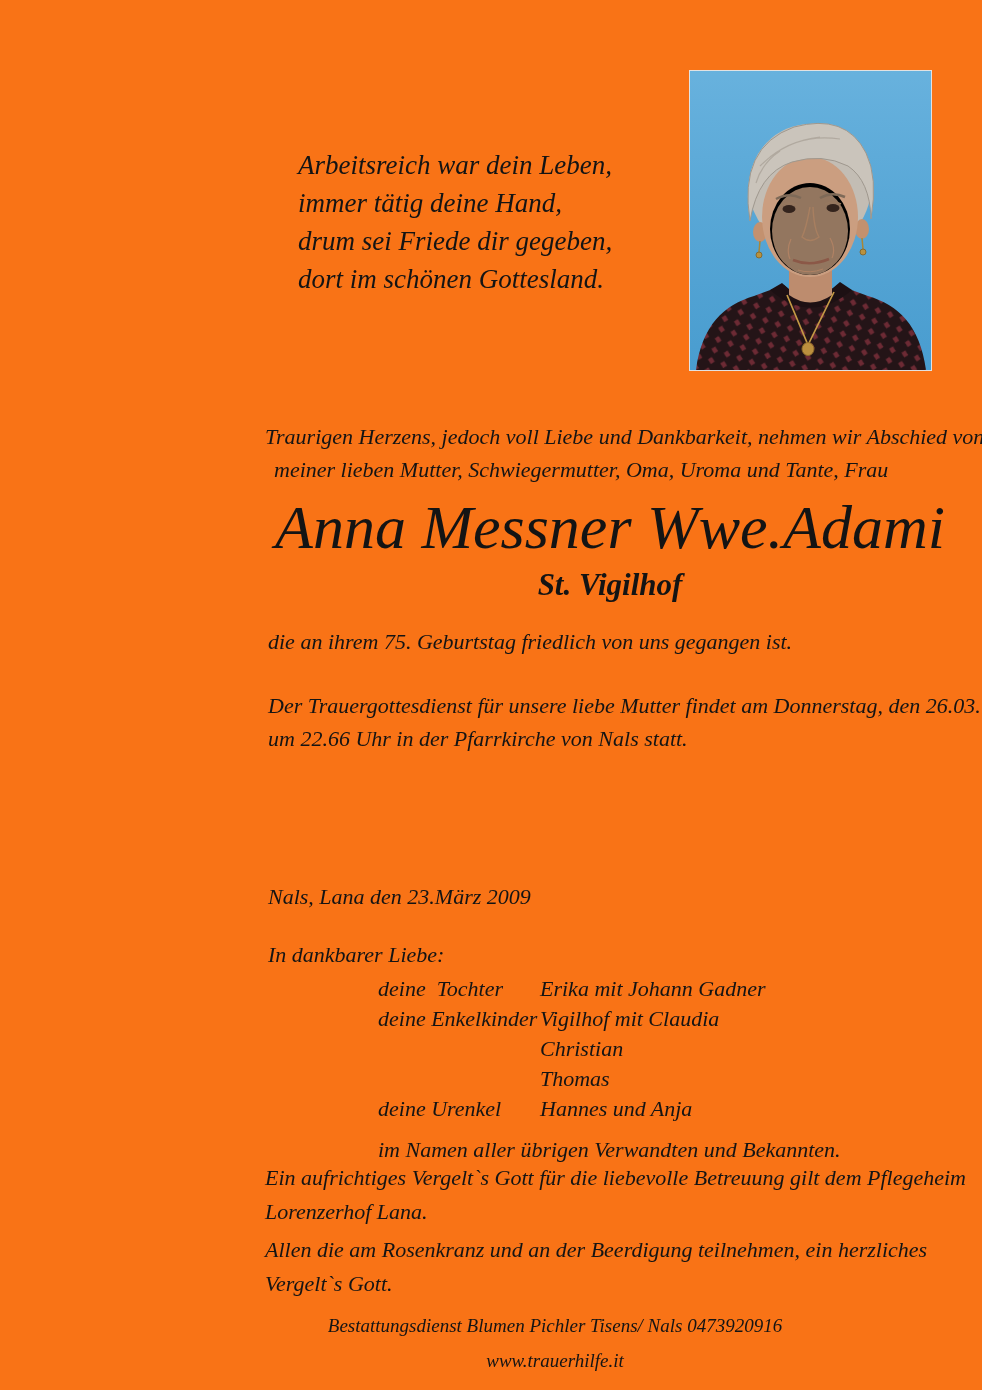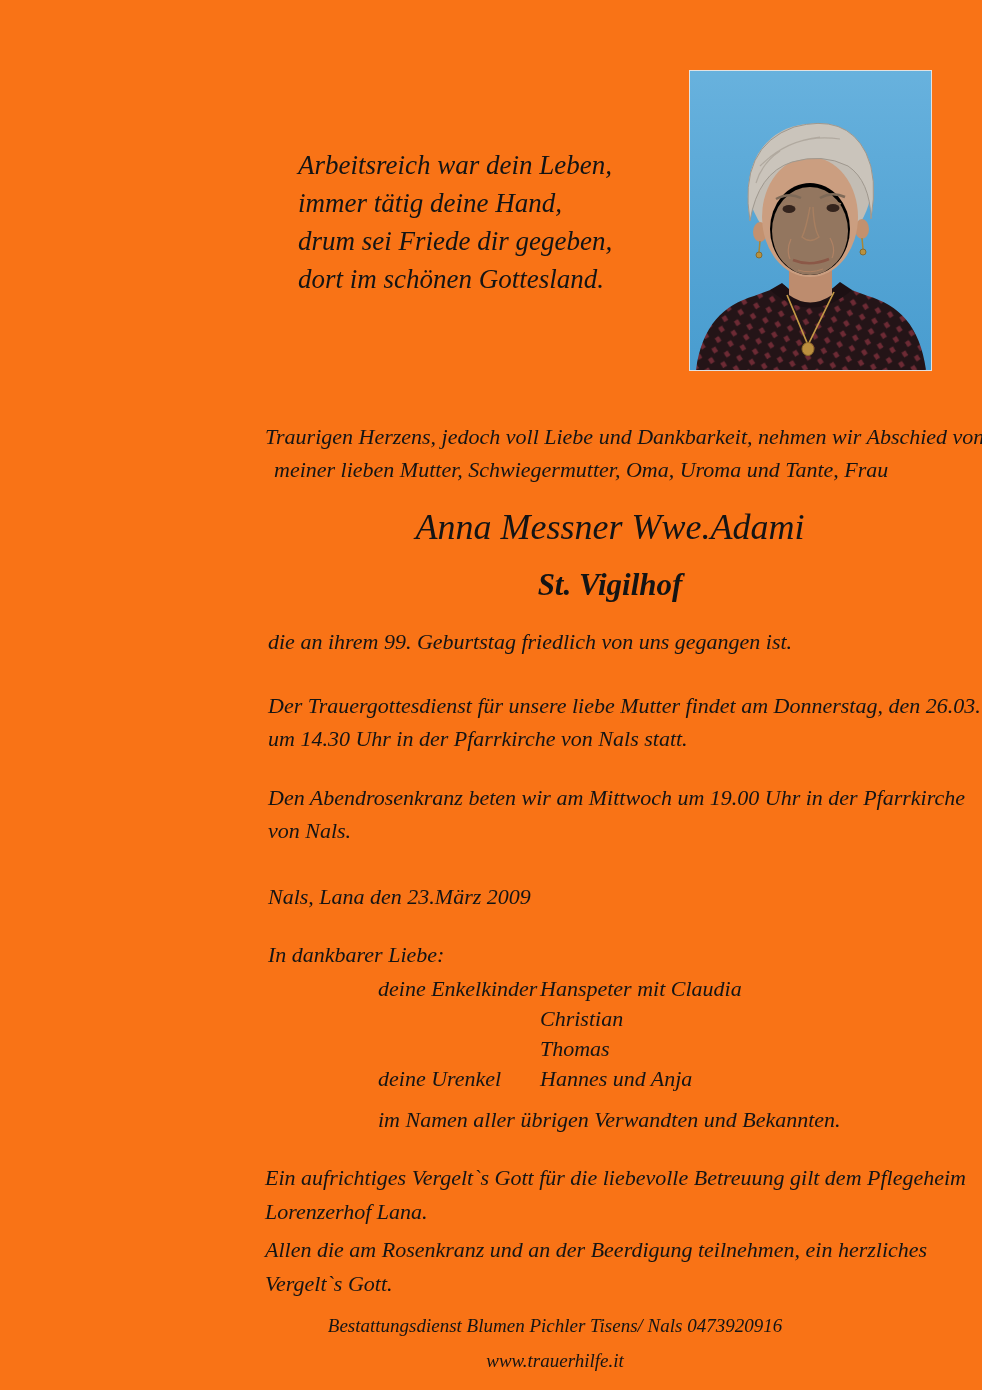--- a/index.html
+++ b/index.html
@@ -21,21 +21,21 @@
     left: 690px; top: 71px; width: 241px; height: 299px;
     outline: 1px solid #e2e2e2;
   }
   .photo svg { display: block; }
 
   .intro { left: 265px; top: 420px; font-size: 22px; line-height: 33px; }
   .intro .l2 { padding-left: 9px; }
 
   .name {
     left: 240px; top: 496px; width: 740px;
-    text-align: center; font-size: 36px; line-height: 62px;
+    text-align: center; font-size: 62px; line-height: 62px;
   }
   .residence {
     left: 240px; top: 565px; width: 740px;
     text-align: center; font-size: 31px; line-height: 40px; font-weight: bold;
   }
 
   .announcement { left: 268px; top: 629px; font-size: 22px; }
 
   .service { left: 268px; top: 689px; font-size: 22px; line-height: 33px; }
   .rosary  { left: 268px; top: 781px; font-size: 22px; line-height: 33px; }
@@ -134,39 +134,39 @@
   </div>
 
   <div class="abs intro">
     <div>Traurigen Herzens, jedoch voll Liebe und Dankbarkeit, nehmen wir Abschied von</div>
     <div class="l2">meiner lieben Mutter, Schwiegermutter, Oma, Uroma und Tante, Frau</div>
   </div>
 
   <div class="abs name">Anna Messner Wwe.Adami</div>
   <div class="abs residence">St. Vigilhof</div>
 
-  <div class="abs announcement">die an ihrem 99. Geburtstag friedlich von uns gegangen ist.</div>
+  <div class="abs announcement">die an ihrem 75. Geburtstag friedlich von uns gegangen ist.</div>
 
   <div class="abs service">
     <div>Der Trauergottesdienst für unsere liebe Mutter findet am Donnerstag, den 26.03.</div>
-    <div>um 14.30 Uhr in der Pfarrkirche von Nals statt.</div>
+    <div>um 22.66 Uhr in der Pfarrkirche von Nals statt.</div>
   </div>
 
-  <div class="abs rosary">
-    <div>Den Abendrosenkranz beten wir am Mittwoch um 19.00 Uhr in der Pfarrkirche</div>
-    <div>von Nals.</div>
-  </div>
 
   <div class="abs dateline">Nals, Lana den 23.März 2009</div>
 
   <div class="abs mourners-heading">In dankbarer Liebe:</div>
   <div class="abs mourners-list">
     <div class="mourner-row">
+      <span class="rel">deine  Tochter</span>
+      <span class="nms">Erika mit Johann Gadner</span>
+    </div>
+    <div class="mourner-row">
       <span class="rel">deine Enkelkinder</span>
-      <span class="nms">Hanspeter mit Claudia</span>
+      <span class="nms">Vigilhof mit Claudia</span>
     </div>
     <div class="mourner-row">
       <span class="rel"></span>
       <span class="nms">Christian</span>
     </div>
     <div class="mourner-row">
       <span class="rel"></span>
       <span class="nms">Thomas</span>
     </div>
     <div class="mourner-row">

